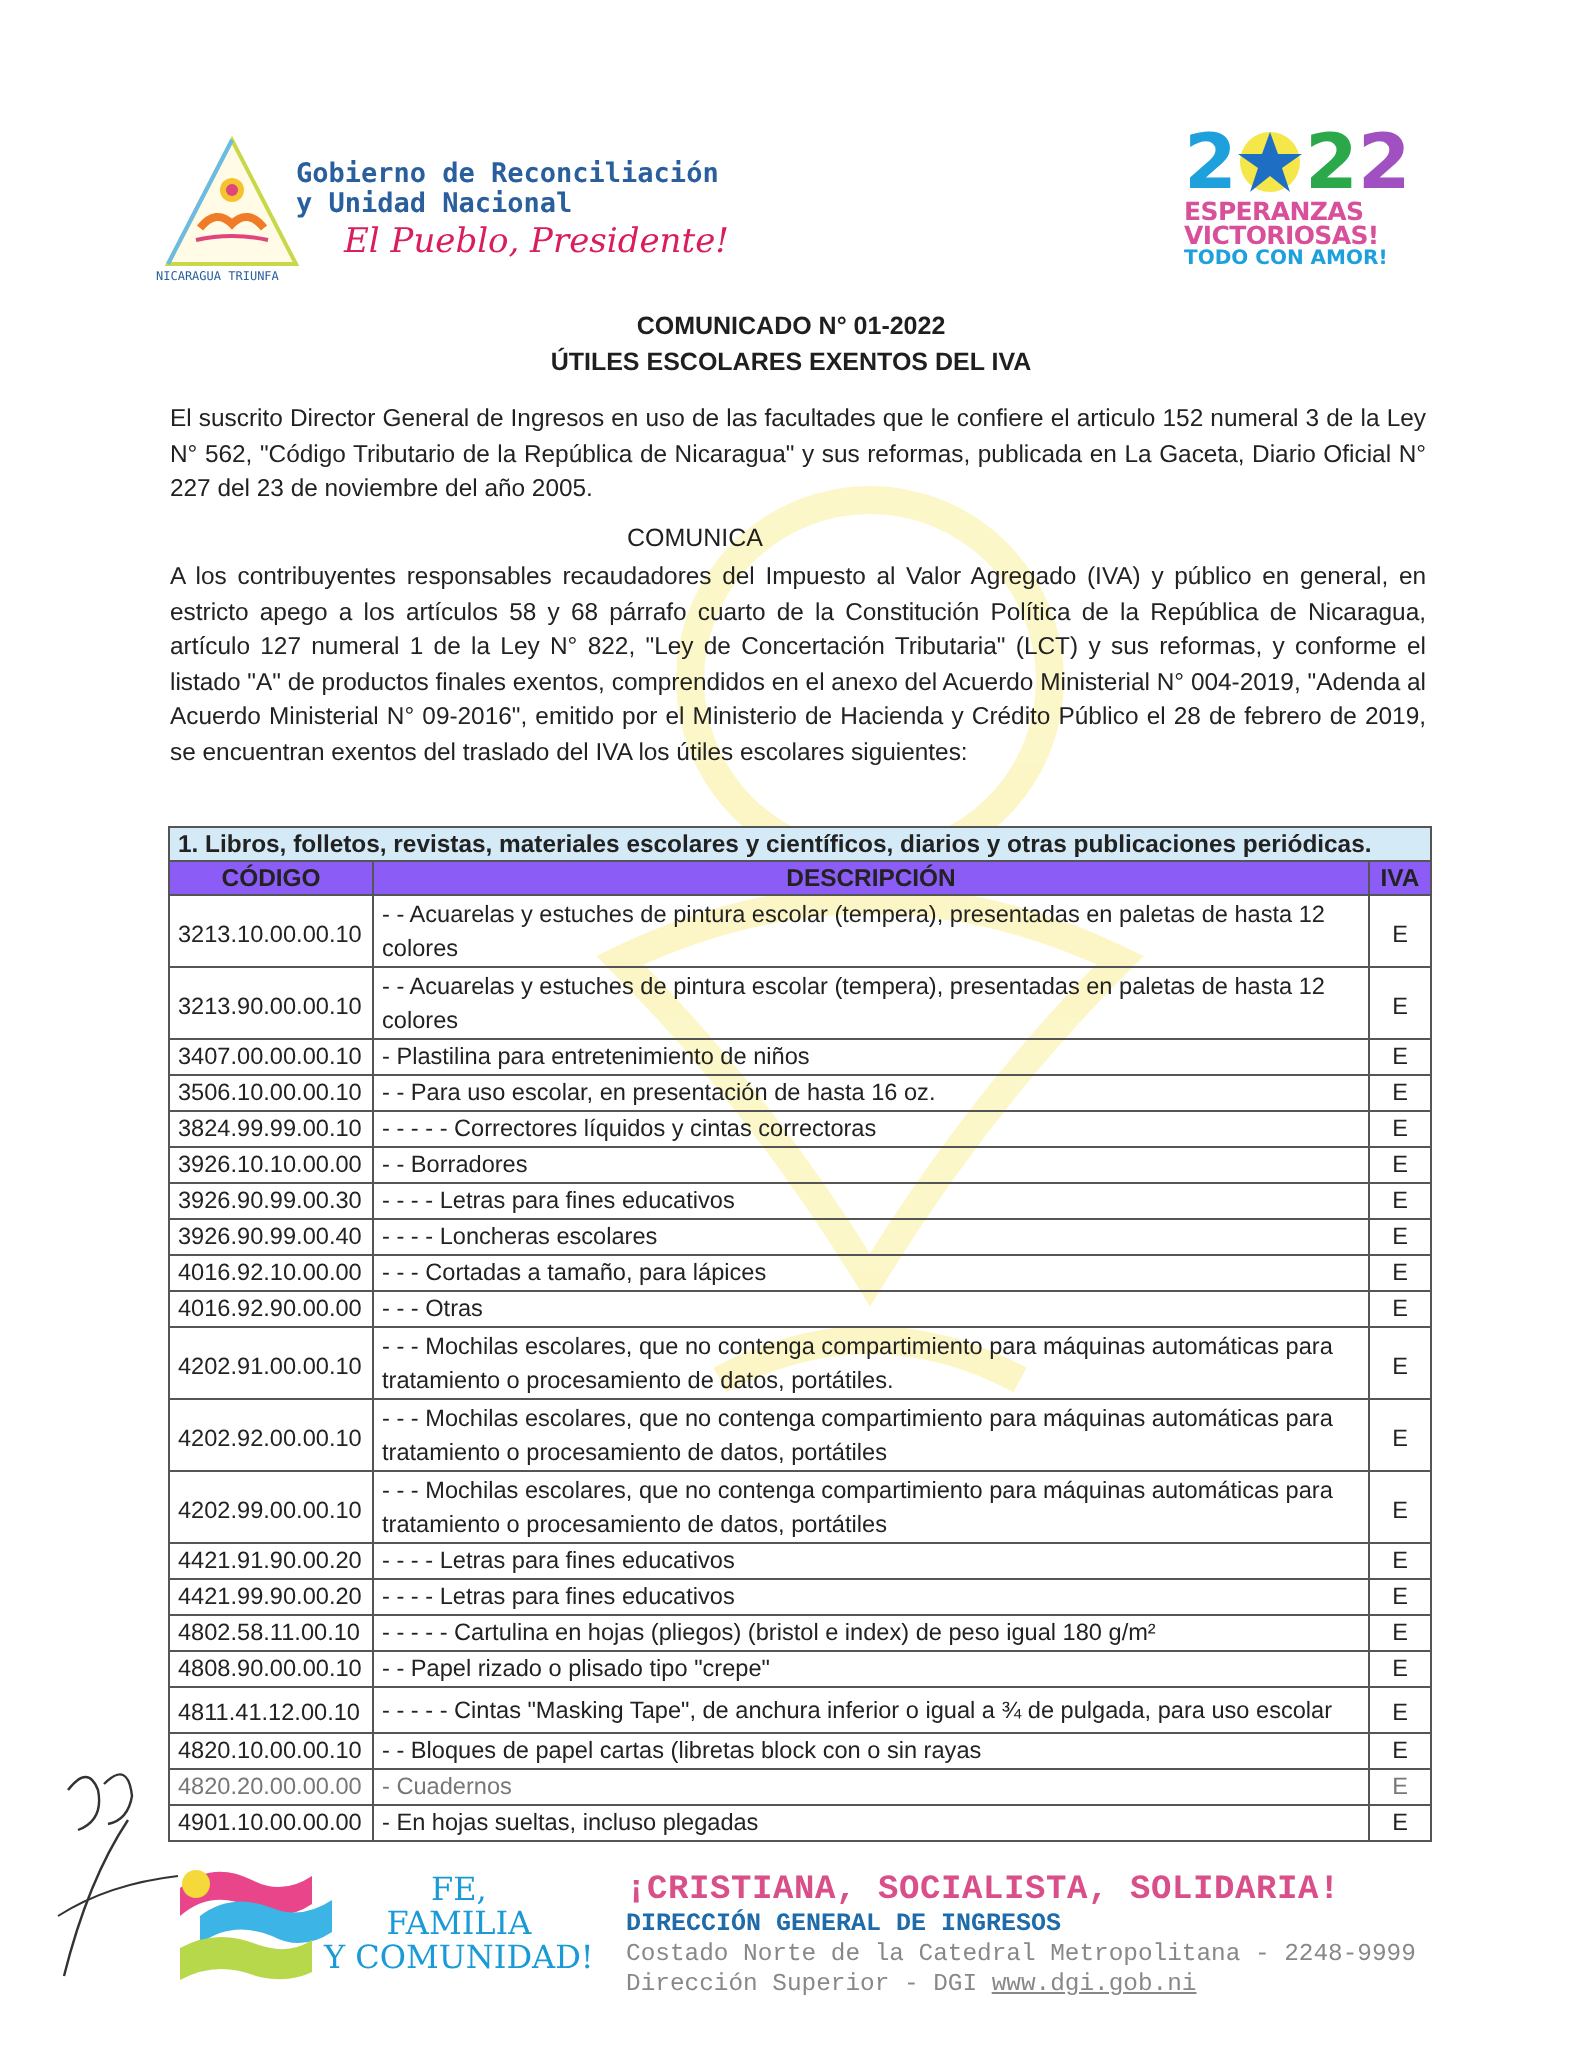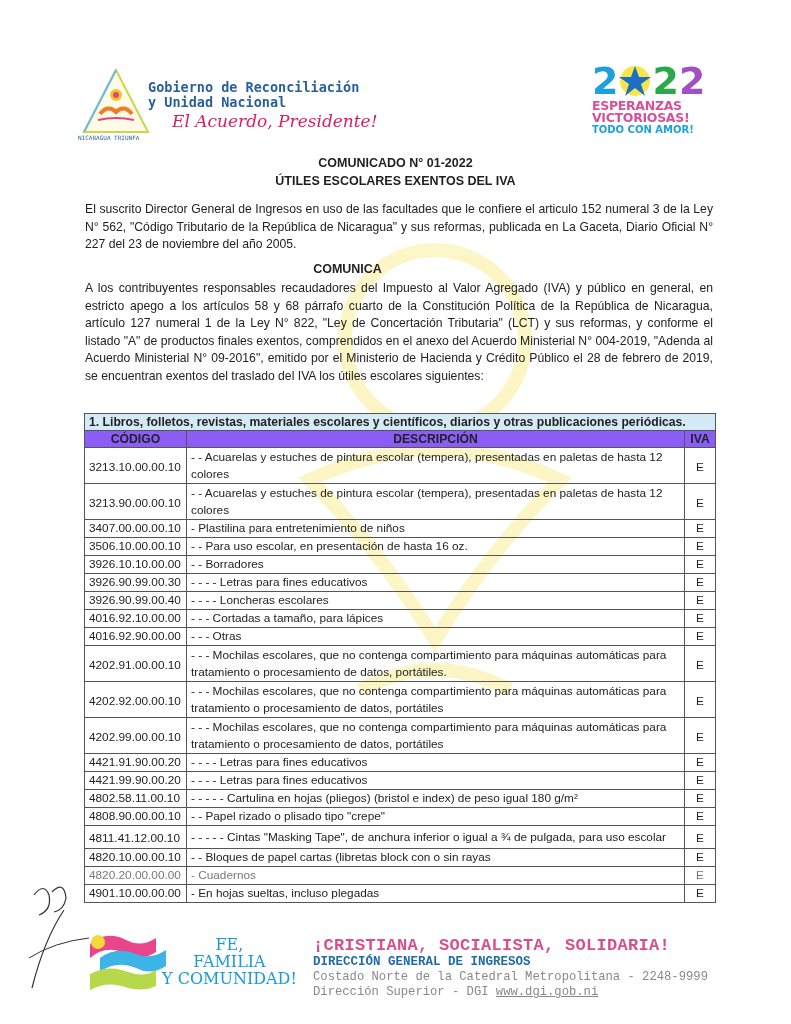--- a/index.html
+++ b/index.html
@@ -27,21 +27,21 @@
   .y2022 .star { width: 34px; height: 34px; position: relative; }
   .esp { font-family: "DejaVu Sans", sans-serif; font-weight: bold; color: #d84f9a; font-size: 12.5px; line-height: 12px; letter-spacing: -0.3px; }
   .todo { font-family: "DejaVu Sans", sans-serif; font-weight: bold; color: #1ea0dc; font-size: 10px; line-height: 11px; }
 
   
   .title { position: absolute; left: 0; width: 791px; text-align: center; font-weight: bold; font-size: 12.5px; }
   .t1 { top: 156px; }
   .t2 { top: 174px; }
   .para { position: absolute; left: 85px; width: 628px; font-size: 12.2px; line-height: 17.6px; text-align: justify; color: #222; }
   .p1 { top: 201px; }
-  .comunica { position: absolute; left: 0; width: 695px; text-align: center; font-weight: bold; font-size: 12.5px; top: 262px; }
+  .comunica { position: absolute; left: 0; width: 695px; text-align: center; font-weight: normal; font-size: 12.5px; top: 262px; }
   .p2 { top: 280px; }
 
   
   table.items {
     position: absolute; left: 84px; top: 413px; width: 632px; border-collapse: collapse; font-size: 11.8px; color: #222;
   }
   table.items td, table.items th { border: 1px solid #555; padding: 1px 4px; vertical-align: middle; }
   .sec-row td { background: #d5eaf7; font-weight: bold; font-size: 12.2px; padding: 1px 3px; }
   .hdr-row th { background: #8b5cf6; font-weight: bold; font-size: 12.2px; text-align: center; padding: 1px 3px; }
   td.code { width: 93px; white-space: nowrap; }
@@ -77,21 +77,21 @@
   <path d="M40 8 L8 70" stroke="#6bbbe8" stroke-width="2"></path>
   <circle cx="40" cy="33" r="6" fill="#f4c430"></circle>
   <circle cx="40" cy="33" r="3" fill="#e0457b"></circle>
   <path d="M24 52 Q32 42 40 50 Q48 42 56 52" stroke="#f07c28" stroke-width="4" fill="none"></path>
   <path d="M22 58 Q40 54 58 58" stroke="#e0457b" stroke-width="2" fill="none"></path>
   <text x="2" y="78" font-size="6" fill="#2a5f9e" font-family="DejaVu Sans Mono, monospace">NICARAGUA TRIUNFA</text>
 </svg>
 <div class="gov-text">
   <div class="gov-line1">Gobierno de Reconciliación</div>
   <div class="gov-line2">y Unidad Nacional</div>
-  <div class="gov-slogan">El Acuerdo, Presidente!</div>
+  <div class="gov-slogan">El Pueblo, Presidente!</div>
 </div>
 
 <div class="logo-2022">
   <div class="y2022">
     <span class="d1">2</span>
     <svg class="star" viewBox="0 0 34 34">
       <circle cx="17" cy="17" r="15" fill="#f5e64a"></circle>
       <path d="M17 2 L21 13 L33 13 L23 20 L27 32 L17 24 L7 32 L11 20 L1 13 L13 13 Z" fill="#1e6fc4"></path>
     </svg>
     <span class="d2">2</span>
@@ -132,20 +132,25 @@
         <td class="code">3407.00.00.00.10</td>
         <td class="desc">- Plastilina para entretenimiento de niños</td>
         <td class="iva">E</td>
       </tr>
       <tr class="single">
         <td class="code">3506.10.00.00.10</td>
         <td class="desc">- - Para uso escolar, en presentación de hasta 16 oz.</td>
         <td class="iva">E</td>
       </tr>
       <tr class="single">
+        <td class="code">3824.99.99.00.10</td>
+        <td class="desc">- - - - - Correctores líquidos y cintas correctoras</td>
+        <td class="iva">E</td>
+      </tr>
+      <tr class="single">
         <td class="code">3926.10.10.00.00</td>
         <td class="desc">- - Borradores</td>
         <td class="iva">E</td>
       </tr>
       <tr class="single">
         <td class="code">3926.90.99.00.30</td>
         <td class="desc">- - - - Letras para fines educativos</td>
         <td class="iva">E</td>
       </tr>
       <tr class="single">

